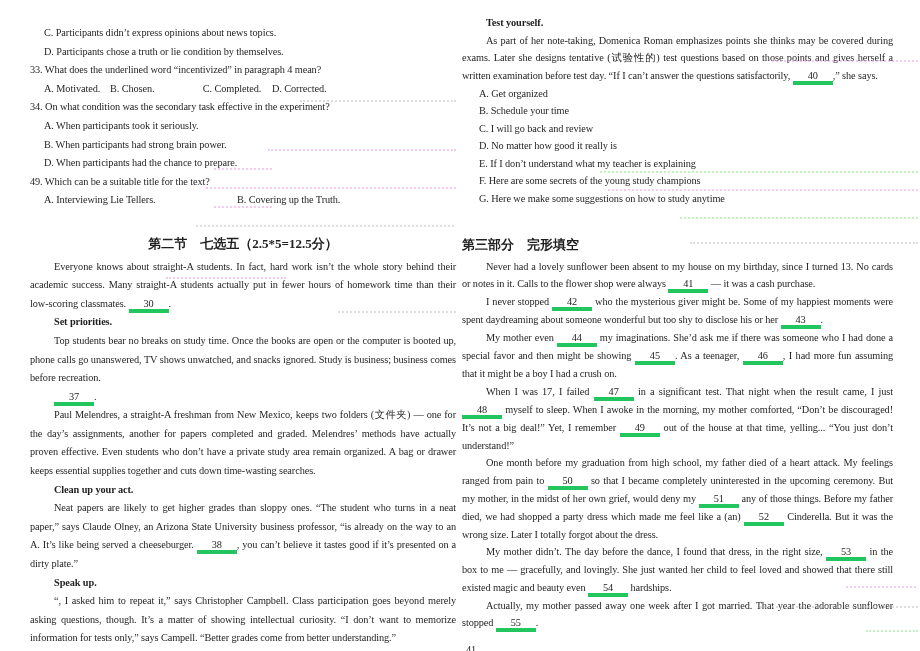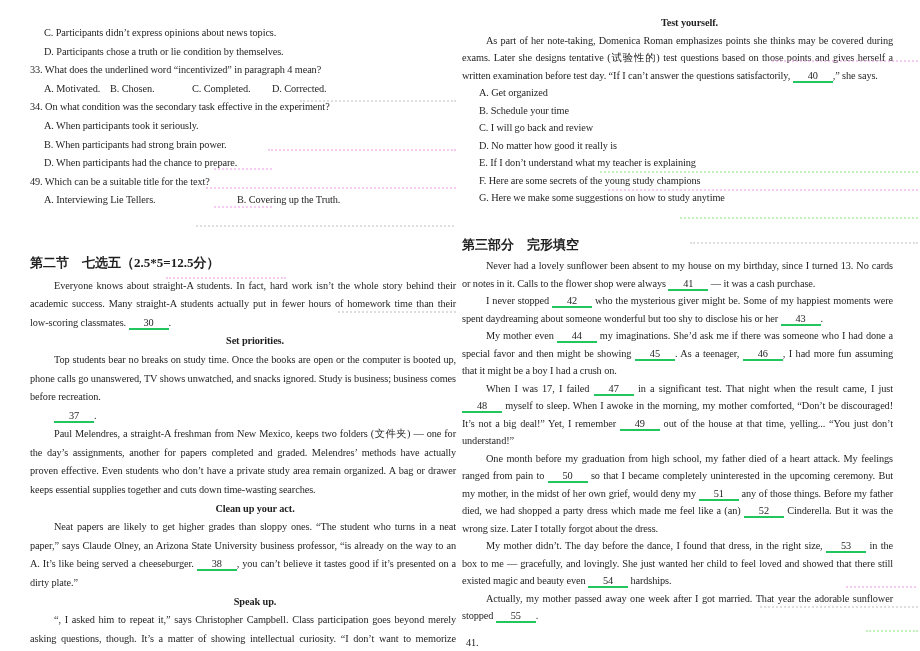--- a/index.html
+++ b/index.html
@@ -7,38 +7,38 @@
     position:relative;width:920px;height:651px;background:#ffffff;overflow:hidden;
     font-family:"Liberation Serif","DejaVu Serif",serif;color:#1f1f1f;
   }
   .col{position:absolute;font-size:10.3px;letter-spacing:-0.1px;}
   .col-left{left:30px;top:24px;width:426px;line-height:18.6px;}
   .col-right{left:462px;top:14px;width:431px;line-height:17.5px;}
   .line{white-space:nowrap;}
   .ind1{padding-left:14px;}
   .ind2{padding-left:17px;}
   .para{text-align:justify;text-indent:24px;margin:0;}
-  .subhead{font-weight:bold;text-indent:24px;text-align:center;}
+  .subhead{font-weight:bold;text-indent:24px;}
   .cn{font-weight:bold;font-size:13px;letter-spacing:0;}
-  .gap28{margin-top:44px;margin-bottom:4px;}
+  .gap28{margin-top:25px;margin-bottom:4px;text-align:center;}
   .gap30{margin-top:29px;margin-bottom:4px;}
   .row4{display:flex;}
   .row4 .c1{width:66px;}
   .row4 .c2{width:82px;}
-  .row4 .c3{width:80px;}
+  .row4 .c3{width:80px;text-align:center;}
   .row2{display:flex;gap:33px;}
   .row2 .w160{width:160px;}
   .mcqrow{display:flex;padding-left:4px;margin-top:9px;flex-direction:column;}
   .mcqrow .mnum{width:22px;}
   .mcqrow .mA{width:63px;}
   .mcqrow .mB{width:83px;}
   .mcqrow .mC{width:78px;}
   .blank{
     display:inline-block;min-width:32px;text-align:center;
-    border-bottom:2px solid #22c55e;padding:0 4px;line-height:11px;
+    border-bottom:4px solid #22c55e;padding:0 4px;line-height:11px;
     text-indent:0;
   }
   .dots{position:absolute;height:0;border-top:2px dotted;opacity:.55;}
   .d-pink{border-color:#f09fe6;}
   .d-green{border-color:#93e68a;}
   .d-gray{border-color:#c4c4c4;}
 </style>
 </head>
 <body>
 

